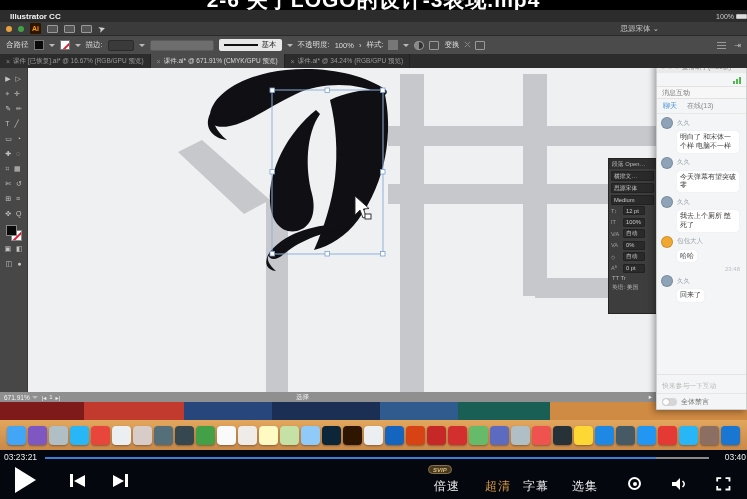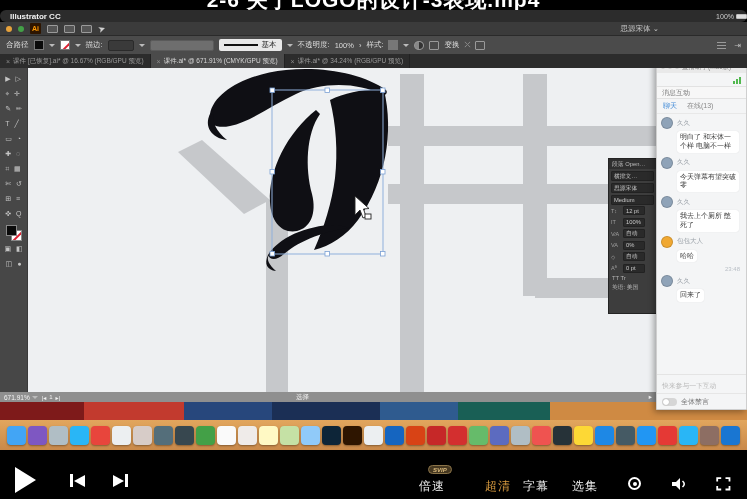--- a/index.html
+++ b/index.html
@@ -6,21 +6,21 @@
   html,body { background:#111; }
   #stage {
     position:relative; width:747px; height:499px; overflow:hidden;
     background:#000; font-family:"Liberation Sans", sans-serif;
     -webkit-font-smoothing:antialiased;
   }
   
   .title-bar { position:absolute; left:0; top:0; width:747px; height:10px; background:#000; overflow:hidden; z-index:40; }
   .title-bar .vt { position:absolute; top:-14px; width:100%; text-align:center; font-size:21px; font-weight:bold; color:#fff; letter-spacing:1px; white-space:nowrap; }
   
-  .menu-bar { position:absolute; left:0; top:10px; width:747px; height:12px; background:#2c2c2c; display:flex; align-items:center; font-size:8px; color:#d8d8d8; z-index:30; padding-left:6px;border-radius:6px; }
+  .menu-bar { position:absolute; left:0; top:10px; width:747px; height:12px; background:#2c2c2c; display:flex; align-items:center; font-size:8px; color:#d8d8d8; z-index:30; padding-left:6px; }
   .menu-bar .appname { font-weight:bold; color:#f2f2f2; margin:0 7px 0 4px; }
   .menu-bar .menus { display:flex; gap:9px; }
   .menu-bar .spacer { flex:1; }
   .menu-bar .sticons { display:flex; gap:7px; align-items:center; color:#c8c8c8; font-size:7px; margin-right:4px; }
   .battery { display:inline-flex; align-items:center; gap:2px; }
   .battery .shell { width:11px; height:5px; border:1px solid #bbb; border-radius:1px; background:#ddd; position:relative; }
   .battery .shell:after { content:""; position:absolute; right:-2px; top:1px; width:1.5px; height:3px; background:#bbb; }
   
   .app-bar { position:absolute; left:0; top:22px; width:747px; height:14px; background:#3b3b3b; display:flex; align-items:center; gap:6px; padding-left:6px; z-index:29; border-bottom:1px solid #2a2a2a; }
   .dot { width:6px; height:6px; border-radius:50%; }
@@ -480,31 +480,39 @@
       <span class="dicon" style="background: rgb(253, 216, 53);"></span>
       <span class="dicon" style="background: rgb(30, 136, 229); color: rgb(255, 255, 255);"></span>
       <span class="dicon" style="background: rgb(69, 90, 100);"></span>
       <span class="dicon" style="background: rgb(33, 150, 243);"></span>
       <span class="dicon" style="background: rgb(229, 57, 53); color: rgb(255, 255, 255);"></span>
       <span class="dicon" style="background: rgb(41, 182, 246);"></span>
       <span class="dicon" style="background: rgb(141, 110, 99);"></span>
       <span class="dicon" style="background: rgb(25, 118, 210); color: rgb(255, 255, 255);"></span>
     </div>
 
+  <div class="player">
+    <span class="p-time-l">03:23:21</span>
+    <div class="p-track">
+      <div class="p-fill" id="pfill" style="width: 92%;"></div>
+      <div class="p-buf" id="pbuf" style="left: 92%; width: 8%;"></div>
+    </div>
+    <span class="p-time-r">03:40</span>
+  </div>
   <div class="p-play"></div>
   <div class="skip" style="left:70px;">
       <span class="bar"></span>
       <span class="tri-l"></span>
     </div>
   <div class="skip" style="left:113px;">
       <span class="tri-r"></span>
       <span class="bar"></span>
     </div>
   <span class="svip">SVIP</span>
-  <span class="p-label" style="left:419px;font-family:Liberation Serif, serif;">倍速</span>
+  <span class="p-label" style="left:434px;font-family:Liberation Serif, serif;">倍速</span>
   <span class="p-label gold" style="left:485px;">超清</span>
   <span class="p-label" style="left:523px;font-family:Liberation Mono, monospace;">字幕</span>
   <span class="p-label" style="left:572px;">选集</span>
   <span class="p-ic circ-ic" style="left:628px;top:477px;">
       <i></i>
     </span>
   <span class="p-ic" style="left:671px;top:477px;">
     <svg width="17" height="14">
         <polygon points="1,5 5,5 9,1 9,13 5,9 1,9" fill="#fff"></polygon>
         <path d="M11.5,4 Q15,7 11.5,10" stroke="#fff" fill="none" stroke-width="1.6"></path>

